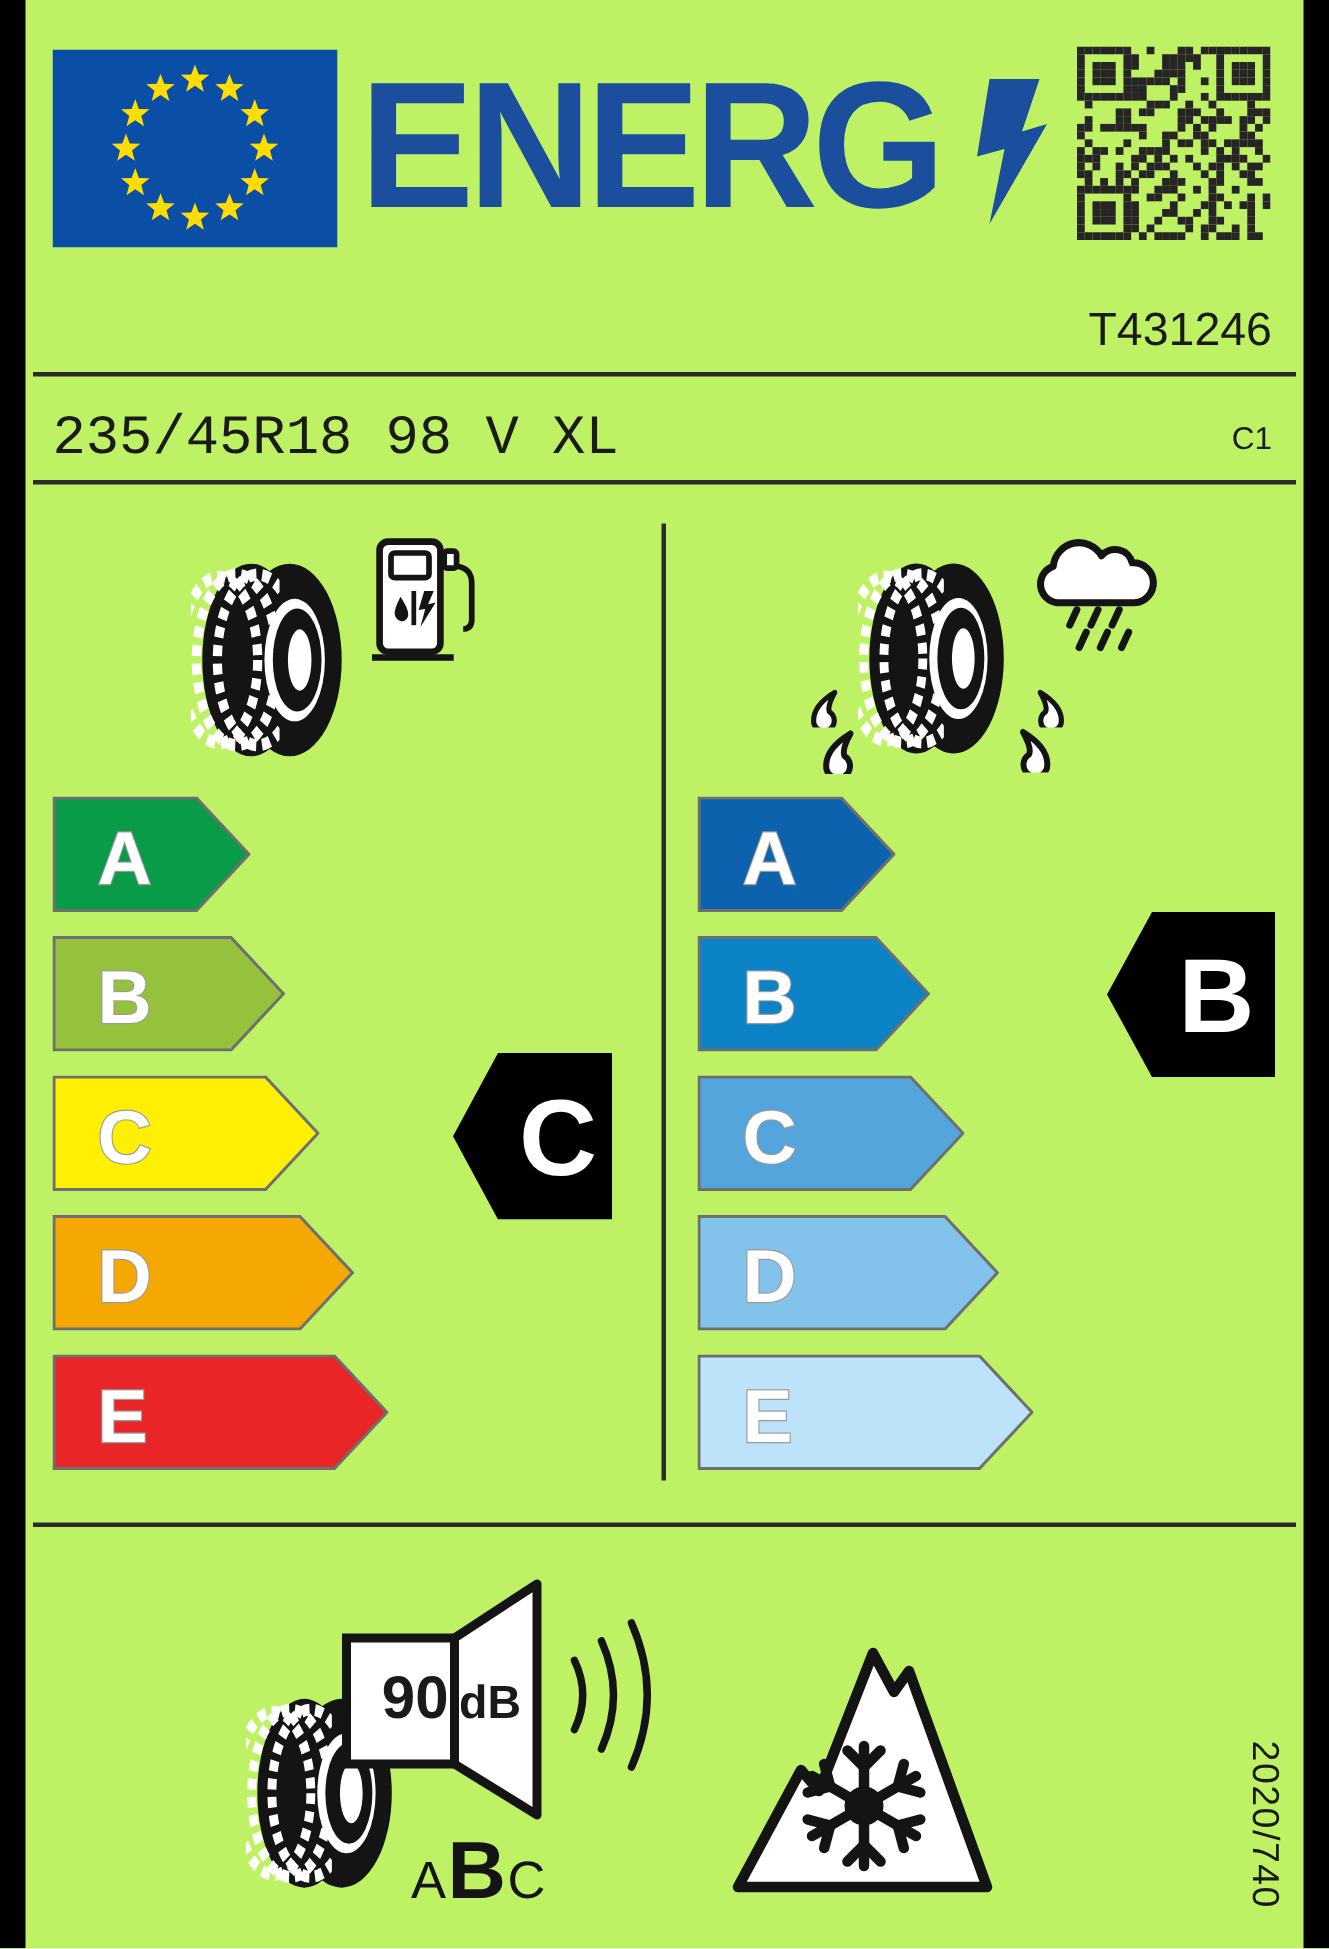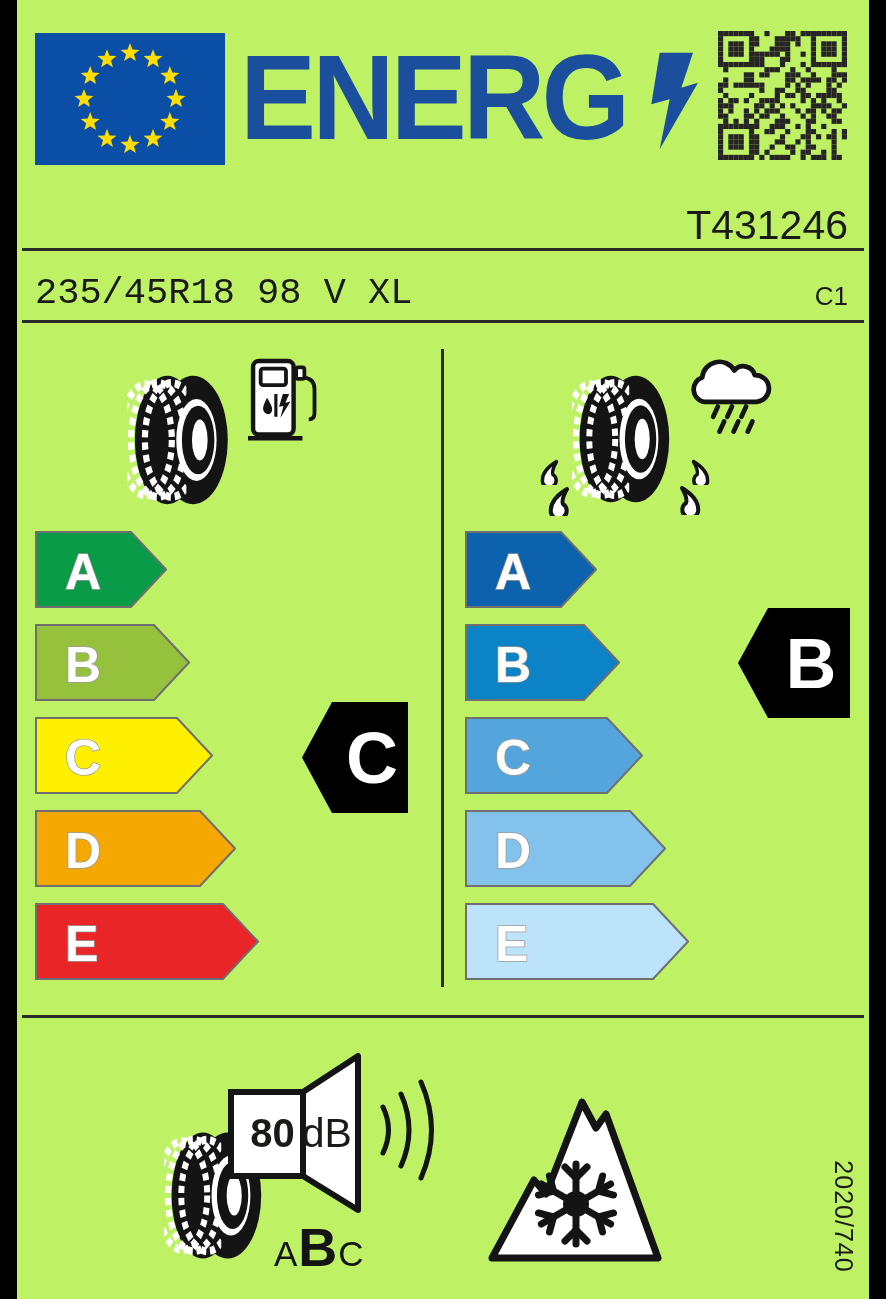--- a/index.html
+++ b/index.html
@@ -7,46 +7,46 @@
          font-family:"Liberation Sans",sans-serif;color:#1a1a18;}
   .bar{position:absolute;top:0;width:17px;height:1299px;background:#000;}
   .bar-left{left:0;} .bar-right{right:0;}
   .flag{position:absolute;left:35px;top:33px;width:190px;height:132px;}
   .energ{position:absolute;left:240px;top:35px;height:124px;display:flex;align-items:center;}
   .energ-text{font-size:120px;line-height:1;font-weight:bold;color:var(--logo-blue);
               letter-spacing:-4px;transform:scaleX(.95);transform-origin:left center;}
   .bolt{position:absolute;left:648px;top:47px;width:50px;height:108px;}
   .qr{position:absolute;left:718px;top:31px;width:129px;height:129px;}
   .brand{position:absolute;left:35px;top:199px;font-size:36px;font-weight:bold;letter-spacing:-1px;}
-  .typecode{position:absolute;right:38px;top:202px;font-size:41px;}
+  .typecode{position:absolute;right:38px;top:202px;font-size:31px;}
   .rule{position:absolute;left:22px;width:842px;height:3px;background:var(--divider);}
   .rule1{top:248px;} .rule2{top:320px;} .rule3{top:1015px;}
   .sizeline{position:absolute;left:35px;top:272px;font-size:37px;font-family:Liberation Mono, monospace;}
-  .classline{position:absolute;right:38px;top:281px;font-size:26px;}
+  .classline{position:absolute;right:38px;top:281px;font-size:21px;}
   .vdivider{position:absolute;left:441px;top:349px;width:3px;height:638px;background:var(--divider);}
   .tire-fuel{position:absolute;left:127px;top:367px;width:112px;height:146px;}
   .pump{position:absolute;left:248px;top:350px;width:76px;height:100px;}
   .tire-wet{position:absolute;left:572px;top:367px;width:108px;height:144px;}
   .cloud{position:absolute;left:681px;top:350px;width:102px;height:88px;}
   .splash{position:absolute;}
   .sp1{left:540px;top:459px;width:26px;height:26px;}
   .sp2{left:544px;top:486px;width:38px;height:30px;}
   .sp3{left:684px;top:459px;width:26px;height:26px;transform:scaleX(-1);}
   .sp4{left:666px;top:485px;width:40px;height:30px;transform:scaleX(-1);}
   .scale{position:absolute;top:531px;width:270px;height:450px;}
   .scale-fuel{left:35px;} .scale-wet{left:465px;}
   .rating{position:absolute;}
   .rating-fuel{left:302px;top:702px;width:106px;height:111px;}
   .rating-wet{left:738px;top:608px;width:112px;height:110px;}
   .rating text{font-weight:bold;fill:#fff;}
   .tire-noise{position:absolute;left:164px;top:1124px;width:108px;height:143px;}
   .speaker{position:absolute;left:225px;top:1048px;width:235px;height:170px;}
   .db-text{position:absolute;left:236px;top:1110px;width:130px;text-align:center;
            font-size:40px;font-weight:bold;white-space:nowrap;}
-  .db-text .unit{font-size:41px;font-weight:normal;margin-left:7px;}
+  .db-text .unit{font-size:31px;font-weight:bold;margin-left:7px;}
   .abc{position:absolute;left:274px;top:1216px;display:flex;align-items:baseline;color:#141414;}
   .abc .cls-side{font-size:35px;}
   .abc .cls-active{font-size:54px;font-weight:bold;margin:0 1px;}
   .mountain{position:absolute;left:486px;top:1092px;width:178px;height:172px;}
   .regulation{position:absolute;left:786px;top:1202px;width:114px;text-align:center;
               font-size:25px;letter-spacing:1px;transform:rotate(90deg);}
   svg text{font-family:"Liberation Sans",sans-serif;}
 </style>
 </head>
 <body>
@@ -524,21 +524,21 @@
   <svg class="speaker" viewBox="0 0 235 170">
     <polygon points="78,44 133,8 133,162 78,128" fill="#fff" stroke="#141414" stroke-width="6" stroke-linejoin="round"></polygon>
     <rect x="6" y="44" width="72" height="84" fill="#fff" stroke="#141414" stroke-width="6"></rect>
     <g fill="none" stroke="#141414" stroke-width="5" stroke-linecap="round">
       <path d="M158,59 q11,23 0,46"></path>
       <path d="M176,46 q16,36 0,72"></path>
       <path d="M196,34 q21,48 0,96"></path>
     </g>
   </svg>
   <div class="db-text">
-    <span>80</span><span class="unit">dB</span>
+    <span>90</span><span class="unit">dB</span>
   </div>
   <div class="abc">
     <span class="cls-side">A</span>
     <span class="cls-active">B</span>
     <span class="cls-side">C</span>
   </div>
 
   <svg class="mountain" viewBox="0 0 178 172">
     <path d="M6,166 L48,88 L60,102 L96,10 L110,36 L120,22 L172,166 Z" fill="#fff" stroke="#141414" stroke-width="7" stroke-linejoin="round"></path>
     <g id="snowflake" transform="translate(90,112)">

